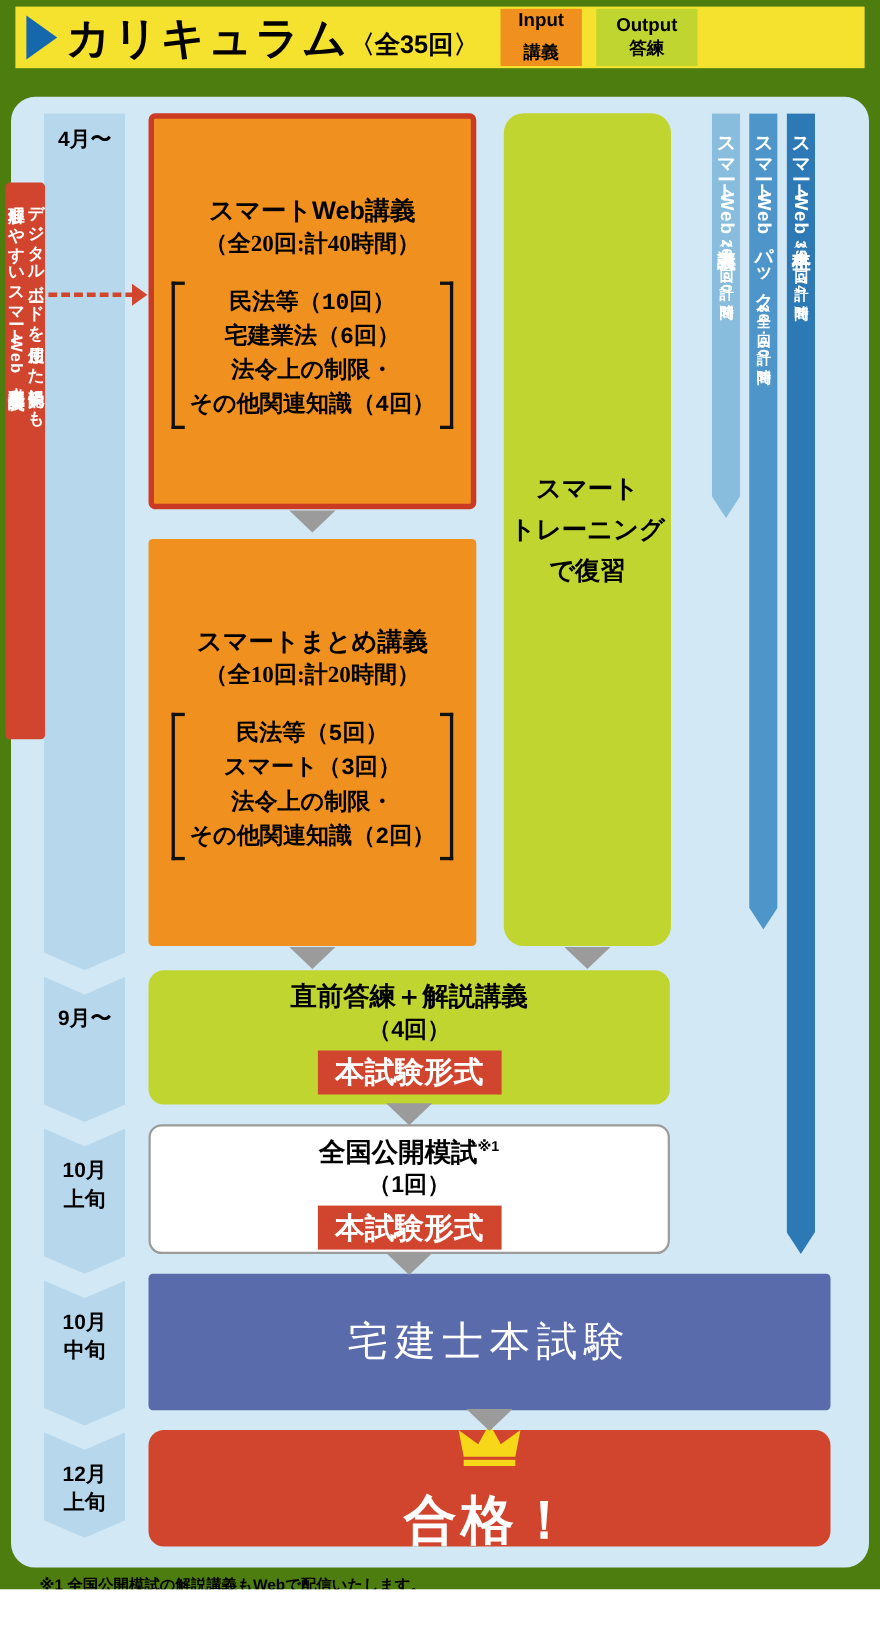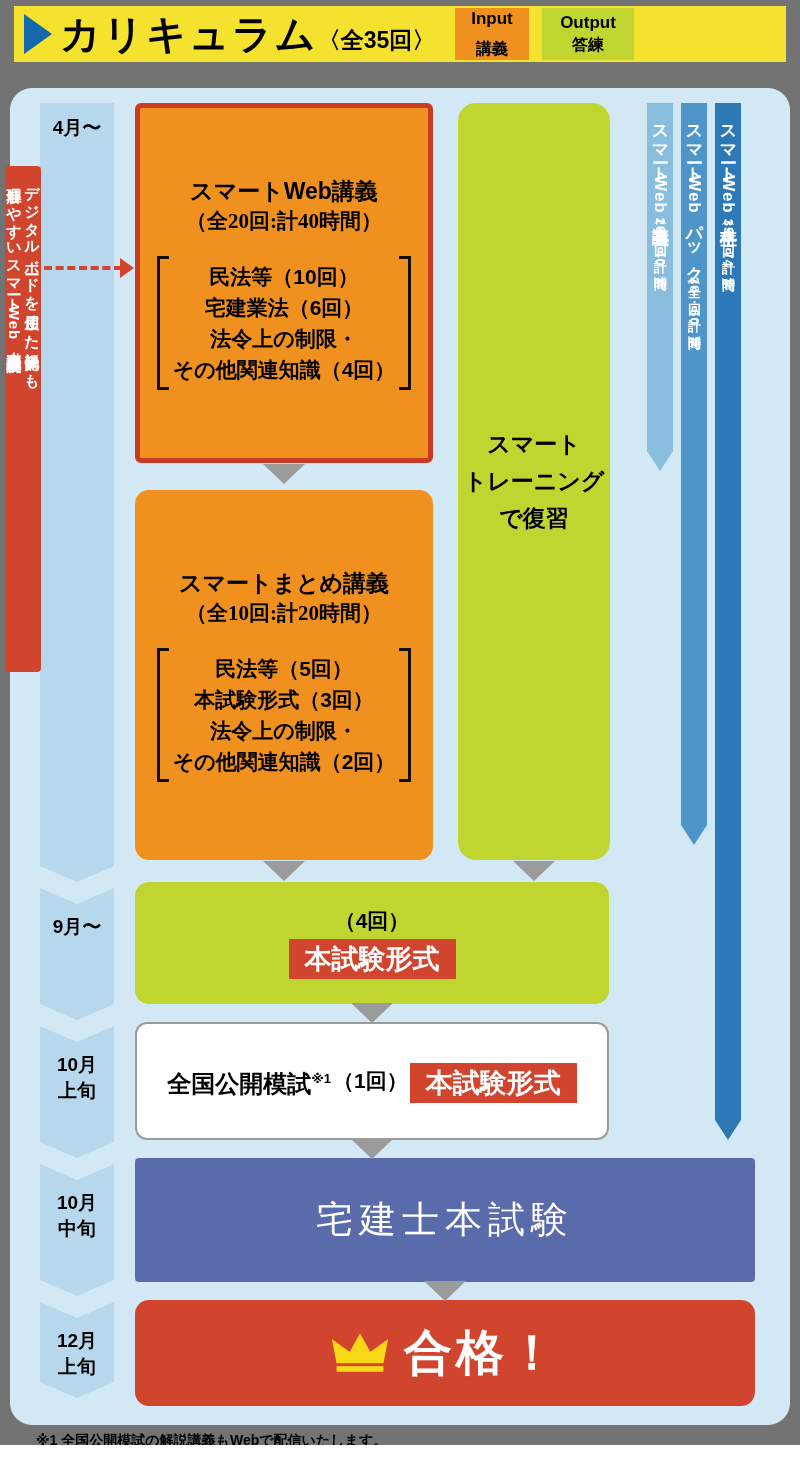--- a/index.html
+++ b/index.html
@@ -1,17 +1,17 @@
 <!DOCTYPE html>
 <html><head>
 <meta charset="utf-8">
 <style>
   * { margin:0; padding:0; box-sizing:border-box; }
   html,body { background:#fff; }
-  .canvas { position:relative; width:800px; height:1445px; background:#737373; overflow:hidden;
+  .canvas { position:relative; width:800px; height:1445px; background:#4d7c0f; overflow:hidden;
             font-family:"Liberation Sans","DejaVu Sans",sans-serif; color:#000; }
   .abs { position:absolute; }
 
   
   .header-strip { left:14px; top:6px; width:772px; height:56px; background:#f5e22f;
                   display:flex; align-items:center; }
   .play-icon { width:0; height:0; border-left:28px solid #1668ad;
                border-top:20px solid transparent; border-bottom:20px solid transparent;
                margin-left:10px; flex:0 0 auto; }
   .page-title { font-size:40px; font-weight:900; letter-spacing:2px; margin-left:8px; white-space:nowrap; }
@@ -40,54 +40,54 @@
   .side-banner { left:5px; top:166px; width:36px; height:506px; background:#d1452f; border-radius:4px;
                  color:#fff; font-weight:bold; writing-mode:vertical-rl; font-size:15px;
                  line-height:18px; letter-spacing:1px; padding-top:10px; z-index:6; }
   .dash-line { left:44px; top:266px; width:78px; border-top:4px dashed #d1452f; z-index:7; }
   .dash-head { left:120px; top:258px; width:0; height:0; border-left:14px solid #d1452f;
                border-top:10px solid transparent; border-bottom:10px solid transparent; z-index:7; }
 
   
   .box-web    { left:135px; top:103px; width:298px; height:360px; background:#f0911f;
                 border:5px solid #cb3a23; border-radius:6px; }
-  .box-matome { left:135px; top:490px; width:298px; height:370px; background:#f0911f; border-radius:14px; }
+  .box-matome { left:135px; top:490px; width:298px; height:370px; background:#f0911f; border-radius:4px; }
   .box-inner { height:100%; display:flex; flex-direction:column; align-items:center;
                justify-content:center; gap:20px; }
   .box-title { font-size:23px; font-weight:bold; text-align:center; line-height:31px; }
   .box-sub   { font-size:21px; font-weight:bold; text-align:center; line-height:29px;font-family:Liberation Serif, serif; }
-  .bracket-row { display:flex; align-items:stretch; }
+  .bracket-row { display:flex; align-items:stretch;font-family:Liberation Mono, monospace; }
   .bracket { width:12px; border:3px solid #111; }
   .bracket.left  { border-right:none; }
   .bracket.right { border-left:none; }
   .bracket-items { font-size:21px; font-weight:bold; line-height:31px; text-align:center;
                    white-space:pre-line; padding:5px 4px; }
 
   .box-training { left:458px; top:103px; width:152px; height:757px; background:#c0d52f; border-radius:18px;
                   display:flex; align-items:center; justify-content:center; }
   .training-label { font-size:23px; font-weight:bold; line-height:37px; text-align:center; white-space:pre-line; }
 
   .box-chokuzen { left:135px; top:882px; width:474px; height:122px; background:#c0d52f; border-radius:14px;
                   display:flex; flex-direction:column; align-items:center; justify-content:center; gap:2px; }
   .mid-title { font-size:24px; font-weight:bold; line-height:30px; }
   .mid-sub   { font-size:21px; font-weight:bold; line-height:26px; }
   .badge { background:#d1452f; color:#fff; font-size:27px; font-weight:bold;
            padding:2px 16px; margin-top:3px; }
 
   .box-moshi { left:135px; top:1022px; width:474px; height:118px; background:#fff;
                border:2px solid #9b9b9b; border-radius:12px;
-               display:flex; flex-direction:row; align-items:center; justify-content:center; gap:2px; }
+               display:flex; flex-direction:column; align-items:center; justify-content:center; gap:2px; }
   .box-moshi sup { font-size:13px; font-weight:bold; }
 
   .box-exam { left:135px; top:1158px; width:620px; height:124px; background:#5a6bac; border-radius:4px;
               color:#fff; display:flex; align-items:center; justify-content:center;
               font-size:37px; font-weight:normal; letter-spacing:6px; }
 
   .box-goukaku { left:135px; top:1300px; width:620px; height:106px; background:#d1452f; border-radius:14px;
-                 color:#fff; display:flex; align-items:center; justify-content:center; gap:14px; }
+                 color:#fff; display:flex; align-items:center; justify-content:center; gap:14px;flex-direction:column; }
   .goukaku-label { font-size:48px; font-weight:900; letter-spacing:4px; }
   .crown-icon svg { width:60px; height:44px; display:block; }
 
   
   .down-arrow { width:0; height:0; border-left:21px solid transparent; border-right:21px solid transparent;
                 border-top:20px solid #9b9b9b; }
   .a1 { left:263px; top:464px; } .a2 { left:263px; top:861px; } .a3 { left:513px; top:861px; }
   .a4 { left:351px; top:1003px; } .a5 { left:351px; top:1139px; } .a6 { left:424px; top:1281px; }
 
   
@@ -160,35 +160,36 @@
 
   <div class="abs box-matome">
     <div class="box-inner">
       <div>
         <div class="box-title">スマートまとめ講義</div>
         <div class="box-sub">（全10回:計20時間）</div>
       </div>
       <div class="bracket-row">
         <span class="bracket left"></span>
         <div class="bracket-items">民法等（5回）
-本試験形式（3回）
+スマート（3回）
 法令上の制限・
 その他関連知識（2回）</div>
         <span class="bracket right"></span>
       </div>
     </div>
   </div>
 
   <div class="abs box-training">
     <div class="training-label">スマート
 トレーニング
 で復習</div>
   </div>
 
   <div class="abs box-chokuzen">
+    <div class="mid-title">直前答練＋解説講義</div>
     <div class="mid-sub">（4回）</div>
     <div class="badge">本試験形式</div>
   </div>
 
   <div class="abs box-moshi">
     <div class="mid-title"><span>全国公開模試</span><sup>※1</sup></div>
     <div class="mid-sub">（1回）</div>
     <div class="badge">本試験形式</div>
   </div>
 

